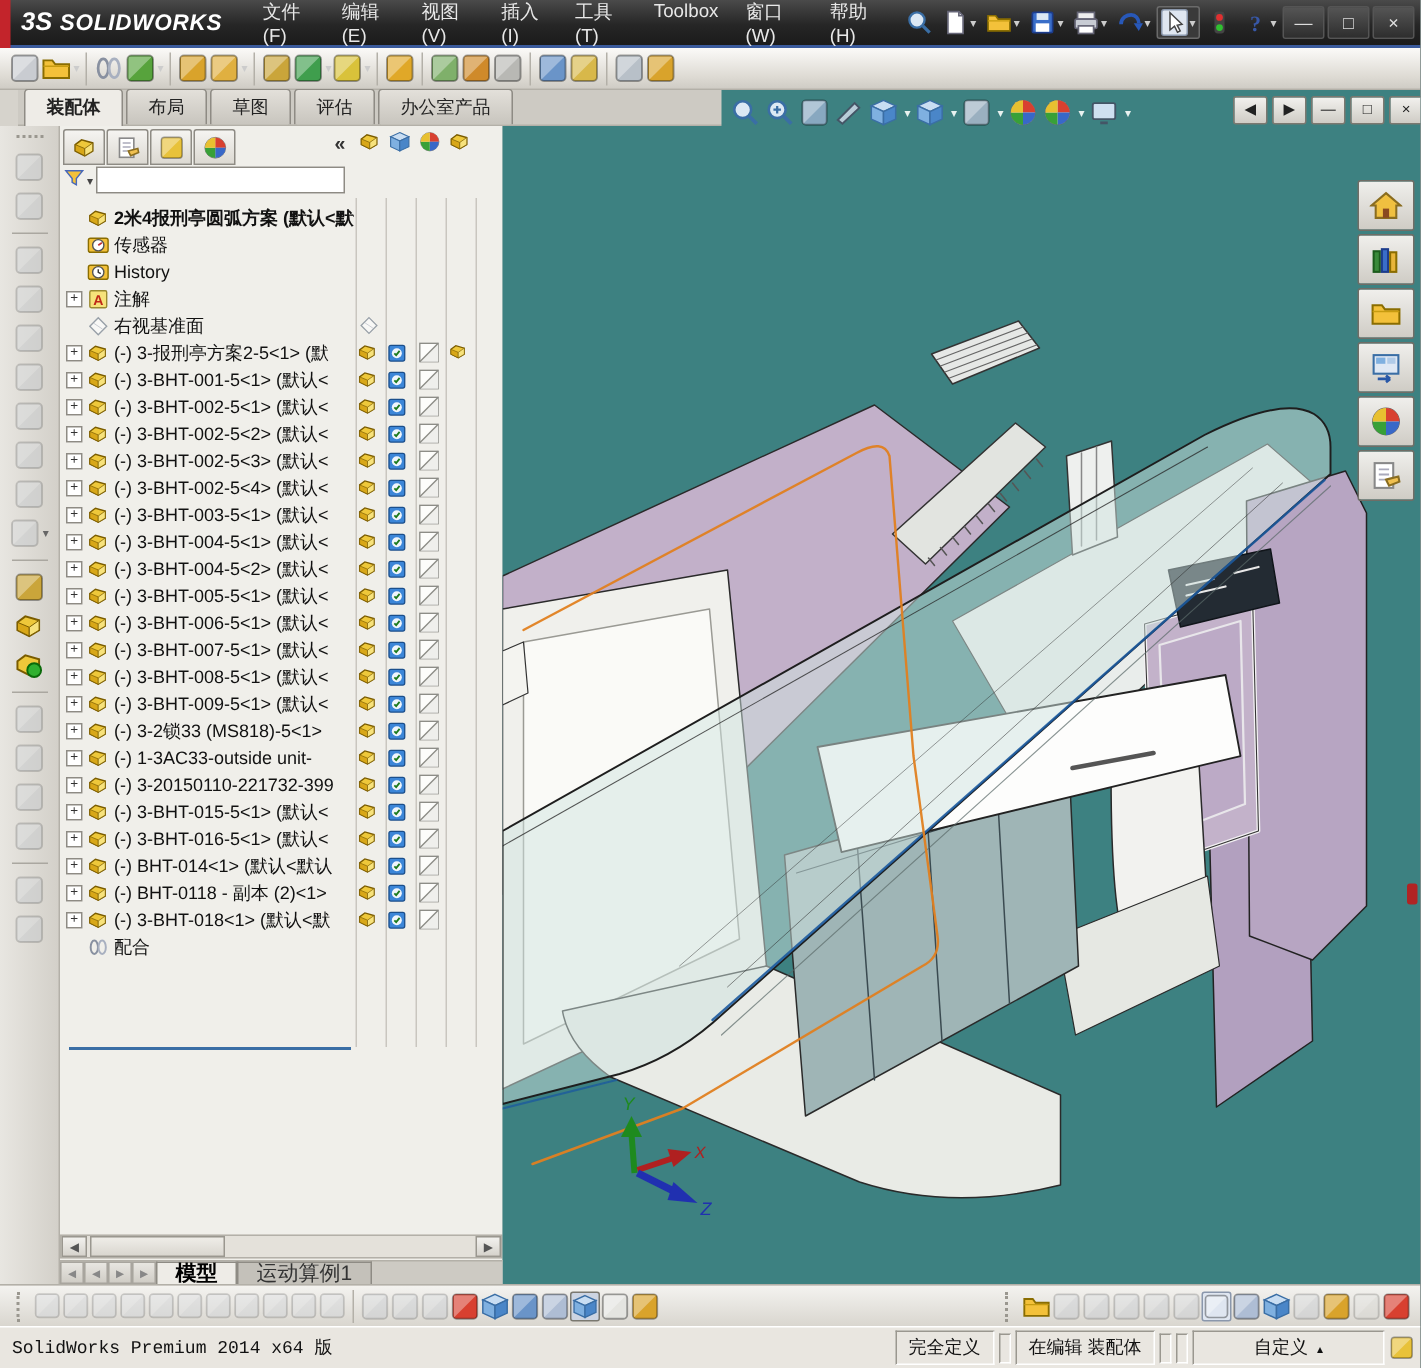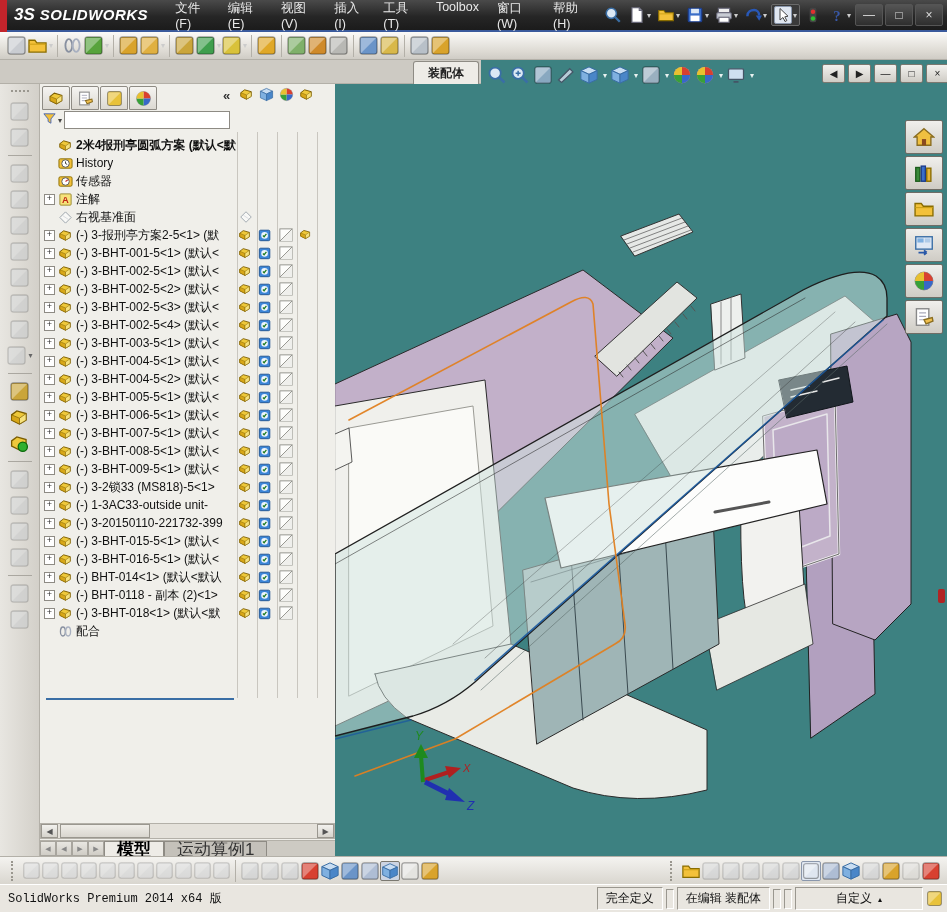--- a/index.html
+++ b/index.html
@@ -23,22 +23,22 @@
   #winbtns{margin-left:auto;display:flex;margin-right:4px;}
   .wbtn{width:26px;height:20px;margin-left:2px;display:flex;align-items:center;justify-content:center;
         color:#ddd;font-size:12px;border:1px solid #555;border-radius:2px;
         background:linear-gradient(#555,#2e2e2e);}
   
   #toolbar2{position:absolute;left:0;top:32px;width:947px;height:28px;
     background:linear-gradient(#fbfaf8,#dedbd4 70%,#cfccc5);border-bottom:1px solid #b3b0a8;
     box-sizing:border-box;display:flex;align-items:center;padding-left:6px;}
   .tsep{width:1px;height:22px;background:#b3b0a8;margin:0 4px;}
   
-  #tabstrip{position:absolute;left:0;top:60px;width:481px;height:24px;background:#cdcac3;
-    border-bottom:1px solid #b3b0a8;box-sizing:border-box;display:flex;align-items:flex-end;padding-left:4px;flex-direction:column;}
+  #tabstrip{position:absolute;left:12px;top:60px;width:481px;height:24px;background:#cdcac3;
+    border-bottom:1px solid #b3b0a8;box-sizing:border-box;display:flex;align-items:flex-end;padding-left:4px;}
   .ctab{padding:3px 14px;margin-right:2px;font-size:12px;color:#222;
     background:linear-gradient(#e3e0da,#c8c5be);border:1px solid #8e8b84;border-bottom:none;
     border-radius:3px 3px 0 0;}
   .ctab.active{background:#eeece7;font-weight:bold;position:relative;top:1px;padding-bottom:4px;}
   #hudpatch{position:absolute;left:481px;top:60px;width:466px;height:24px;background:#3d8181;}
   
   #hud{position:absolute;left:487px;top:62px;height:26px;display:flex;align-items:center;gap:3px;z-index:6;}
   #hud .dd{color:#e8f2f0;}
   #docctl{position:absolute;left:822px;top:64px;display:flex;gap:3px;z-index:6;}
   .dbtn{width:21px;height:17px;display:flex;align-items:center;justify-content:center;font-size:10px;
@@ -80,21 +80,21 @@
   #viewport{position:absolute;left:335px;top:84px;width:612px;height:772px;background:#3d8181;overflow:hidden;}
   #taskpane{position:absolute;right:4px;top:36px;display:flex;flex-direction:column;gap:2px;}
   .tpbtn{width:36px;height:32px;display:flex;align-items:center;justify-content:center;
     background:linear-gradient(#f0efec,#cfccc5);border:1px solid #6f6d66;border-radius:2px;}
   #pulltab{position:absolute;right:2px;top:505px;width:7px;height:14px;background:#b02424;border-radius:2px;}
   
   #modeltabs{position:absolute;left:40px;top:840px;width:295px;height:16px;background:#cdcac3;
     display:flex;align-items:stretch;border-top:1px solid #b3b0a8;box-sizing:border-box;}
   .mnav{width:14px;display:flex;align-items:center;justify-content:center;font-size:7px;color:#888;
     background:linear-gradient(#e8e6e1,#d0cdc6);border:1px solid #a8a59e;}
-  .mtab{padding:0 12px;display:flex;align-items:center;font-size:17px;border:1px solid #8e8b84;border-bottom:none;}
+  .mtab{padding:0 12px;display:flex;align-items:center;font-size:14px;border:1px solid #8e8b84;border-bottom:none;}
   .mtab.active{background:#eeece7;font-weight:bold;}
   .mtab.idle{background:#c4c1ba;color:#333;}
   
   #bbar{position:absolute;left:0;top:856px;width:947px;height:28px;
     background:linear-gradient(#f4f3f0,#d9d6cf);border-top:1px solid #b3b0a8;box-sizing:border-box;
     display:flex;align-items:center;padding:0 6px;}
   #bbar .grip{width:4px;height:20px;border-left:2px dotted #9a978f;margin:0 5px;}
   #bbar .spacer{flex:1;}
   .icn{display:inline-flex;align-items:center;justify-content:center;flex:none;border-radius:2px;box-sizing:border-box;}
   .icn.pressed{border:1px solid #7a7870;background:#ccd4e2;}
@@ -682,35 +682,35 @@
             </svg>
           </span>
           <span class="tlabel">2米4报刑亭圆弧方案 (默认&lt;默认</span>
         </div>
         <div class="trow">
           <span class="exp hid"></span>
           <span class="icn" style="height: 15px; width: 15px;">
             <svg viewBox="0 0 16 16" width="100%" height="100%">
               <rect x="1" y="3" width="14" height="10" rx="1.5" fill="#f3c13a" stroke="#8a6d00"></rect>
               <circle cx="8" cy="8" r="4" fill="#fff" stroke="#555"></circle>
-              <path d="M8 5.8 L8 8 L9.8 9" stroke="#333" fill="none"></path>
-            </svg>
-          </span>
-          <span class="tlabel">History</span>
+              <path d="M8 8 L10.6 6.2" stroke="#c03030" stroke-width="1.2"></path>
+            </svg>
+          </span>
+          <span class="tlabel">传感器</span>
         </div>
         <div class="trow">
           <span class="exp hid"></span>
           <span class="icn" style="height: 15px; width: 15px;">
             <svg viewBox="0 0 16 16" width="100%" height="100%">
               <rect x="1" y="3" width="14" height="10" rx="1.5" fill="#f3c13a" stroke="#8a6d00"></rect>
               <circle cx="8" cy="8" r="4" fill="#fff" stroke="#555"></circle>
-              <path d="M8 8 L10.6 6.2" stroke="#c03030" stroke-width="1.2"></path>
-            </svg>
-          </span>
-          <span class="tlabel">传感器</span>
+              <path d="M8 5.8 L8 8 L9.8 9" stroke="#333" fill="none"></path>
+            </svg>
+          </span>
+          <span class="tlabel">History</span>
         </div>
         <div class="trow">
           <span class="exp">+</span>
           <span class="icn" style="height: 15px; width: 15px;">
             <svg viewBox="0 0 16 16" width="100%" height="100%">
               <rect x="2" y="2" width="12" height="12" rx="1" fill="#f6e27a" stroke="#9a8a30"></rect>
               <text x="8" y="12" font-size="10" font-weight="bold" text-anchor="middle" fill="#c02818" font-family="Liberation Sans,sans-serif">A</text>
             </svg>
           </span>
           <span class="tlabel">注解</span>

